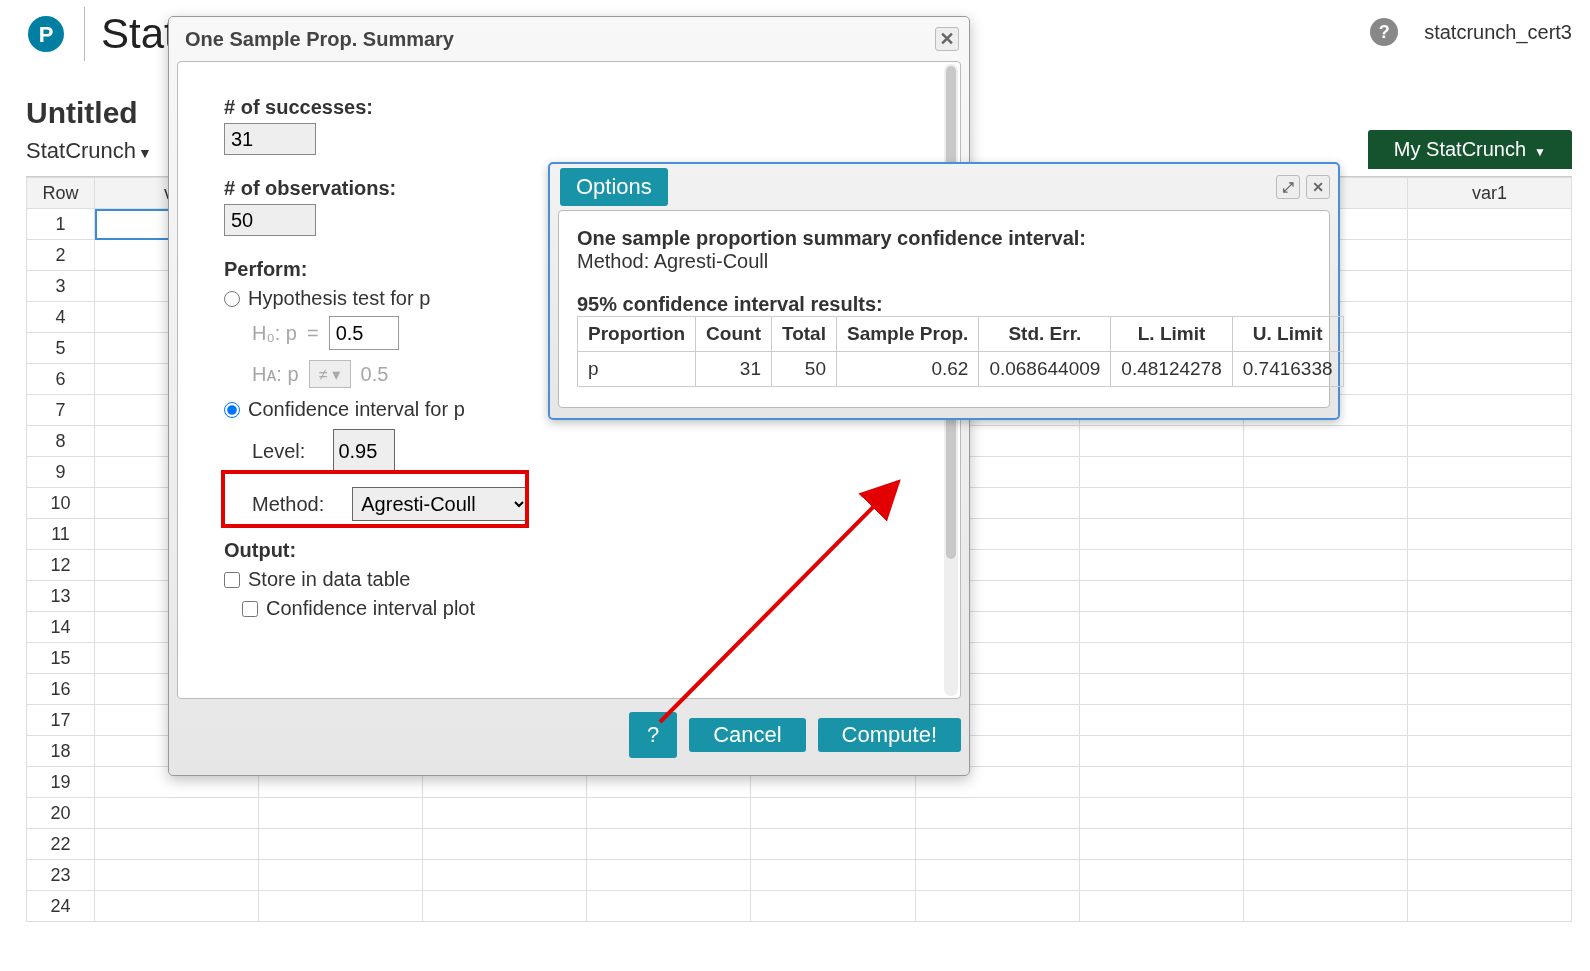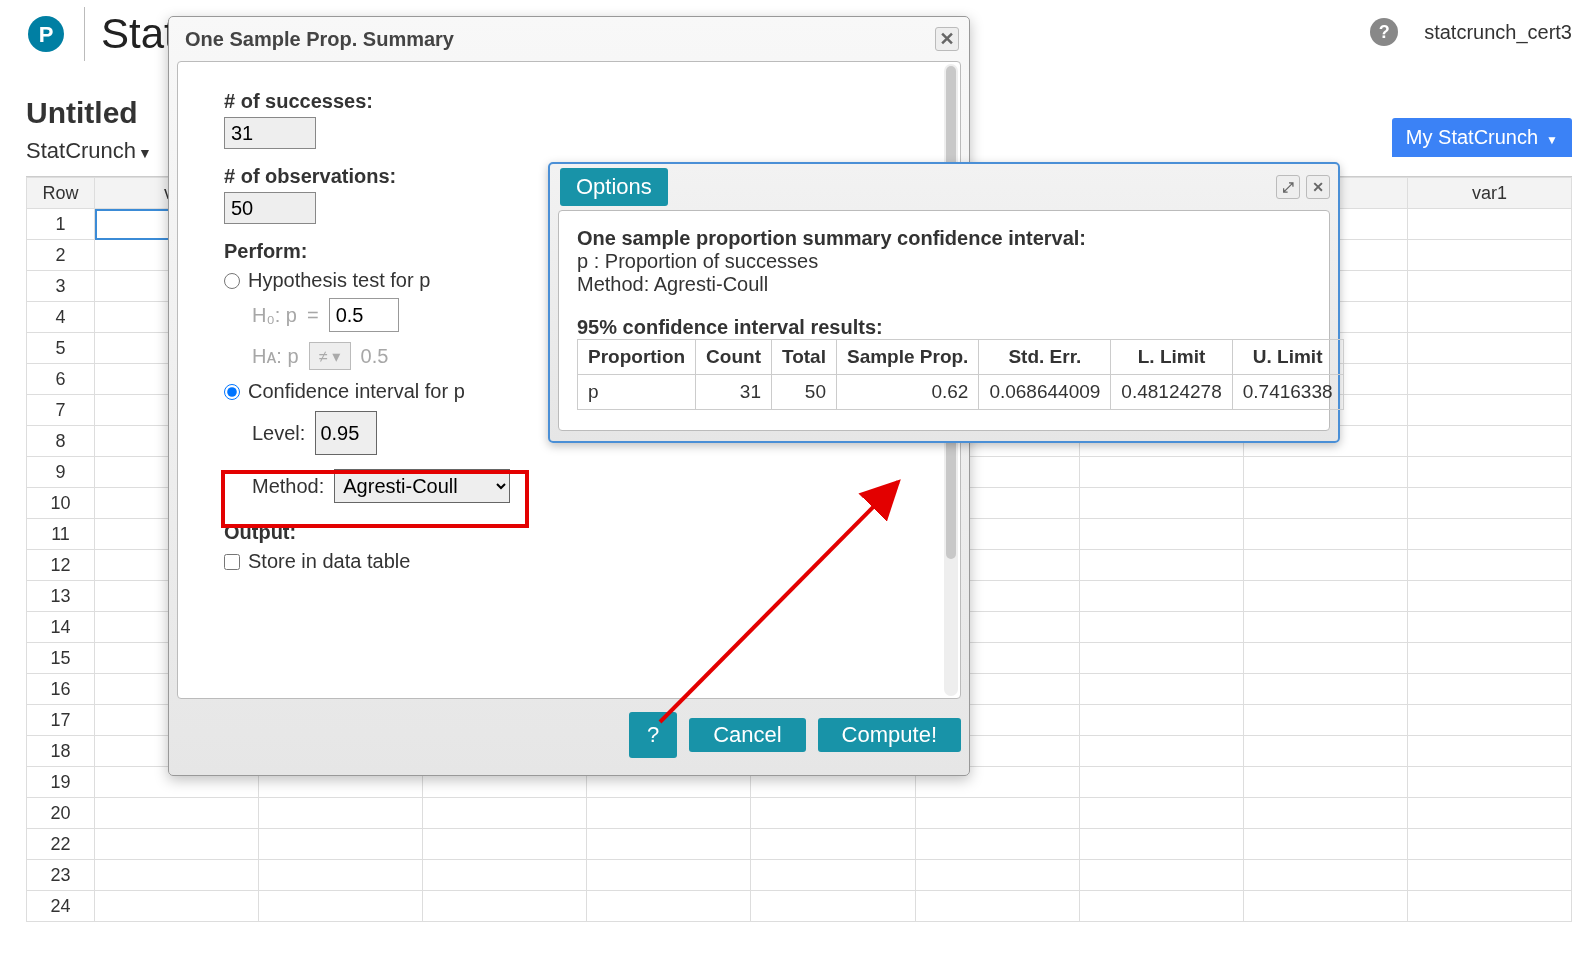--- a/index.html
+++ b/index.html
@@ -42,23 +42,23 @@
   .doc-title{
     position:absolute; left:26px; top:96px;
     font-size:30px;font-weight:bold;color:#333;
   }
   .menubar{
     position:absolute; left:26px; top:138px;
     font-size:22px;color:#333;
   }
   .menubar .caret{font-size:14px;margin-left:2px;}
   .my-stat-btn{
-    position:absolute; right:18px; top:118px;
-    background:#3b82f6;color:#fff;border:none;
-    padding:8px 14px;font-size:20px;border-radius:3px 3px 0 0;
+    position:absolute; right:18px; top:130px;
+    background:#14532d;color:#fff;border:none;
+    padding:8px 26px;font-size:20px;border-radius:3px 3px 0 0;
     cursor:pointer;
   }
   .my-stat-btn .caret{font-size:12px;margin-left:8px;}
 
   
   .sheet{
     position:absolute; left:26px; top:176px; right:18px; bottom:-10px;
     border-top:1px solid #ccc;
   }
   .sheet table{border-collapse:collapse;width:100%;table-layout:fixed;}
@@ -95,29 +95,29 @@
     font-size:20px;color:#333;
   }
   .dlg1-scrollbar{
     position:absolute;right:2px;top:2px;bottom:2px;width:14px;
     background:#eee;border-radius:7px;
   }
   .dlg1-thumb{
     position:absolute;left:2px;right:2px;top:2px;height:78%;
     background:#c8c8c8;border-radius:6px;
   }
-  .field-label{font-weight:bold;}
+  .field-label{font-weight:bold;margin-top:6px;}
   .small-input{
     width:92px;height:32px;border:1px solid #888;background:#eee;
     font-size:20px;padding:2px 6px;margin-top:4px;margin-bottom:16px;
   }
   .radio-row,.check-row{display:flex;align-items:center;gap:8px;margin:6px 0;}
   input[type=radio],input[type=checkbox]{width:16px;height:16px;}
   .subrow{margin-left:28px;display:flex;align-items:center;gap:10px;color:#a7a7a7;font-size:20px;}
-  .subrowB{margin-left:28px;display:flex;align-items:center;gap:10px;color:#333;font-size:20px;}
+  .subrowB{margin-left:28px;display:flex;align-items:center;gap:28px;color:#333;font-size:20px;}
   .h0-box{width:70px;height:34px;border:1px solid #999;background:#fff;font-size:20px;padding:2px 6px;}
   .ha-sel{
     width:42px;height:28px;border:1px solid #bbb;background:#eee;font-size:16px;color:#aaa;
   }
   .lvl-box{width:62px;height:44px;border:1px solid #666;background:#eee;font-size:20px;padding:2px 4px;}
   .method-sel{
     width:176px;height:34px;border:1px solid #666;background:#eee;font-size:20px;padding:2px 4px;
   }
   .red-box{
     position:absolute;left:221px;top:470px;width:308px;height:58px;
@@ -540,41 +540,44 @@
         <option>Agresti-Coull</option>
       </select>
     </div>
 
     <div class="field-label">Output:</div>
     <div class="check-row">
       <input type="checkbox" style="">
       <span>Store in data table</span>
     </div>
 
+    <div class="check-row" style="margin-left:18px;">
+      <input type="checkbox" style="">
+      <span>Confidence interval plot</span>
+    </div>
   </div>
   <div class="dlg1-footer">
     <button class="tealbtn sq">?</button>
     <button class="tealbtn">Cancel</button>
     <button class="tealbtn">Compute!</button>
   </div>
 </div>
 
 <div class="red-box"></div>
 
 <div class="dlg2">
   <div class="dlg2-titlebar">
     <button class="opt-btn">Options</button>
     <div class="dlg2-icons">
       <div class="winicon">⤢</div>
       <div class="winicon">✕</div>
     </div>
   </div>
   <div class="dlg2-body">
     <div class="bold">One sample proportion summary confidence interval:</div>
-    <div>p : Proportion of successes</div>
     <div>Method: Agresti-Coull</div>
     <div class="bold" style="margin-top:20px;">95% confidence interval results:</div>
     <table class="res-table">
       <tbody>
           <tr>
         <th>Proportion</th>
         <th>Count</th>
         <th>Total</th>
         <th>Sample Prop.</th>
         <th>Std. Err.</th>

